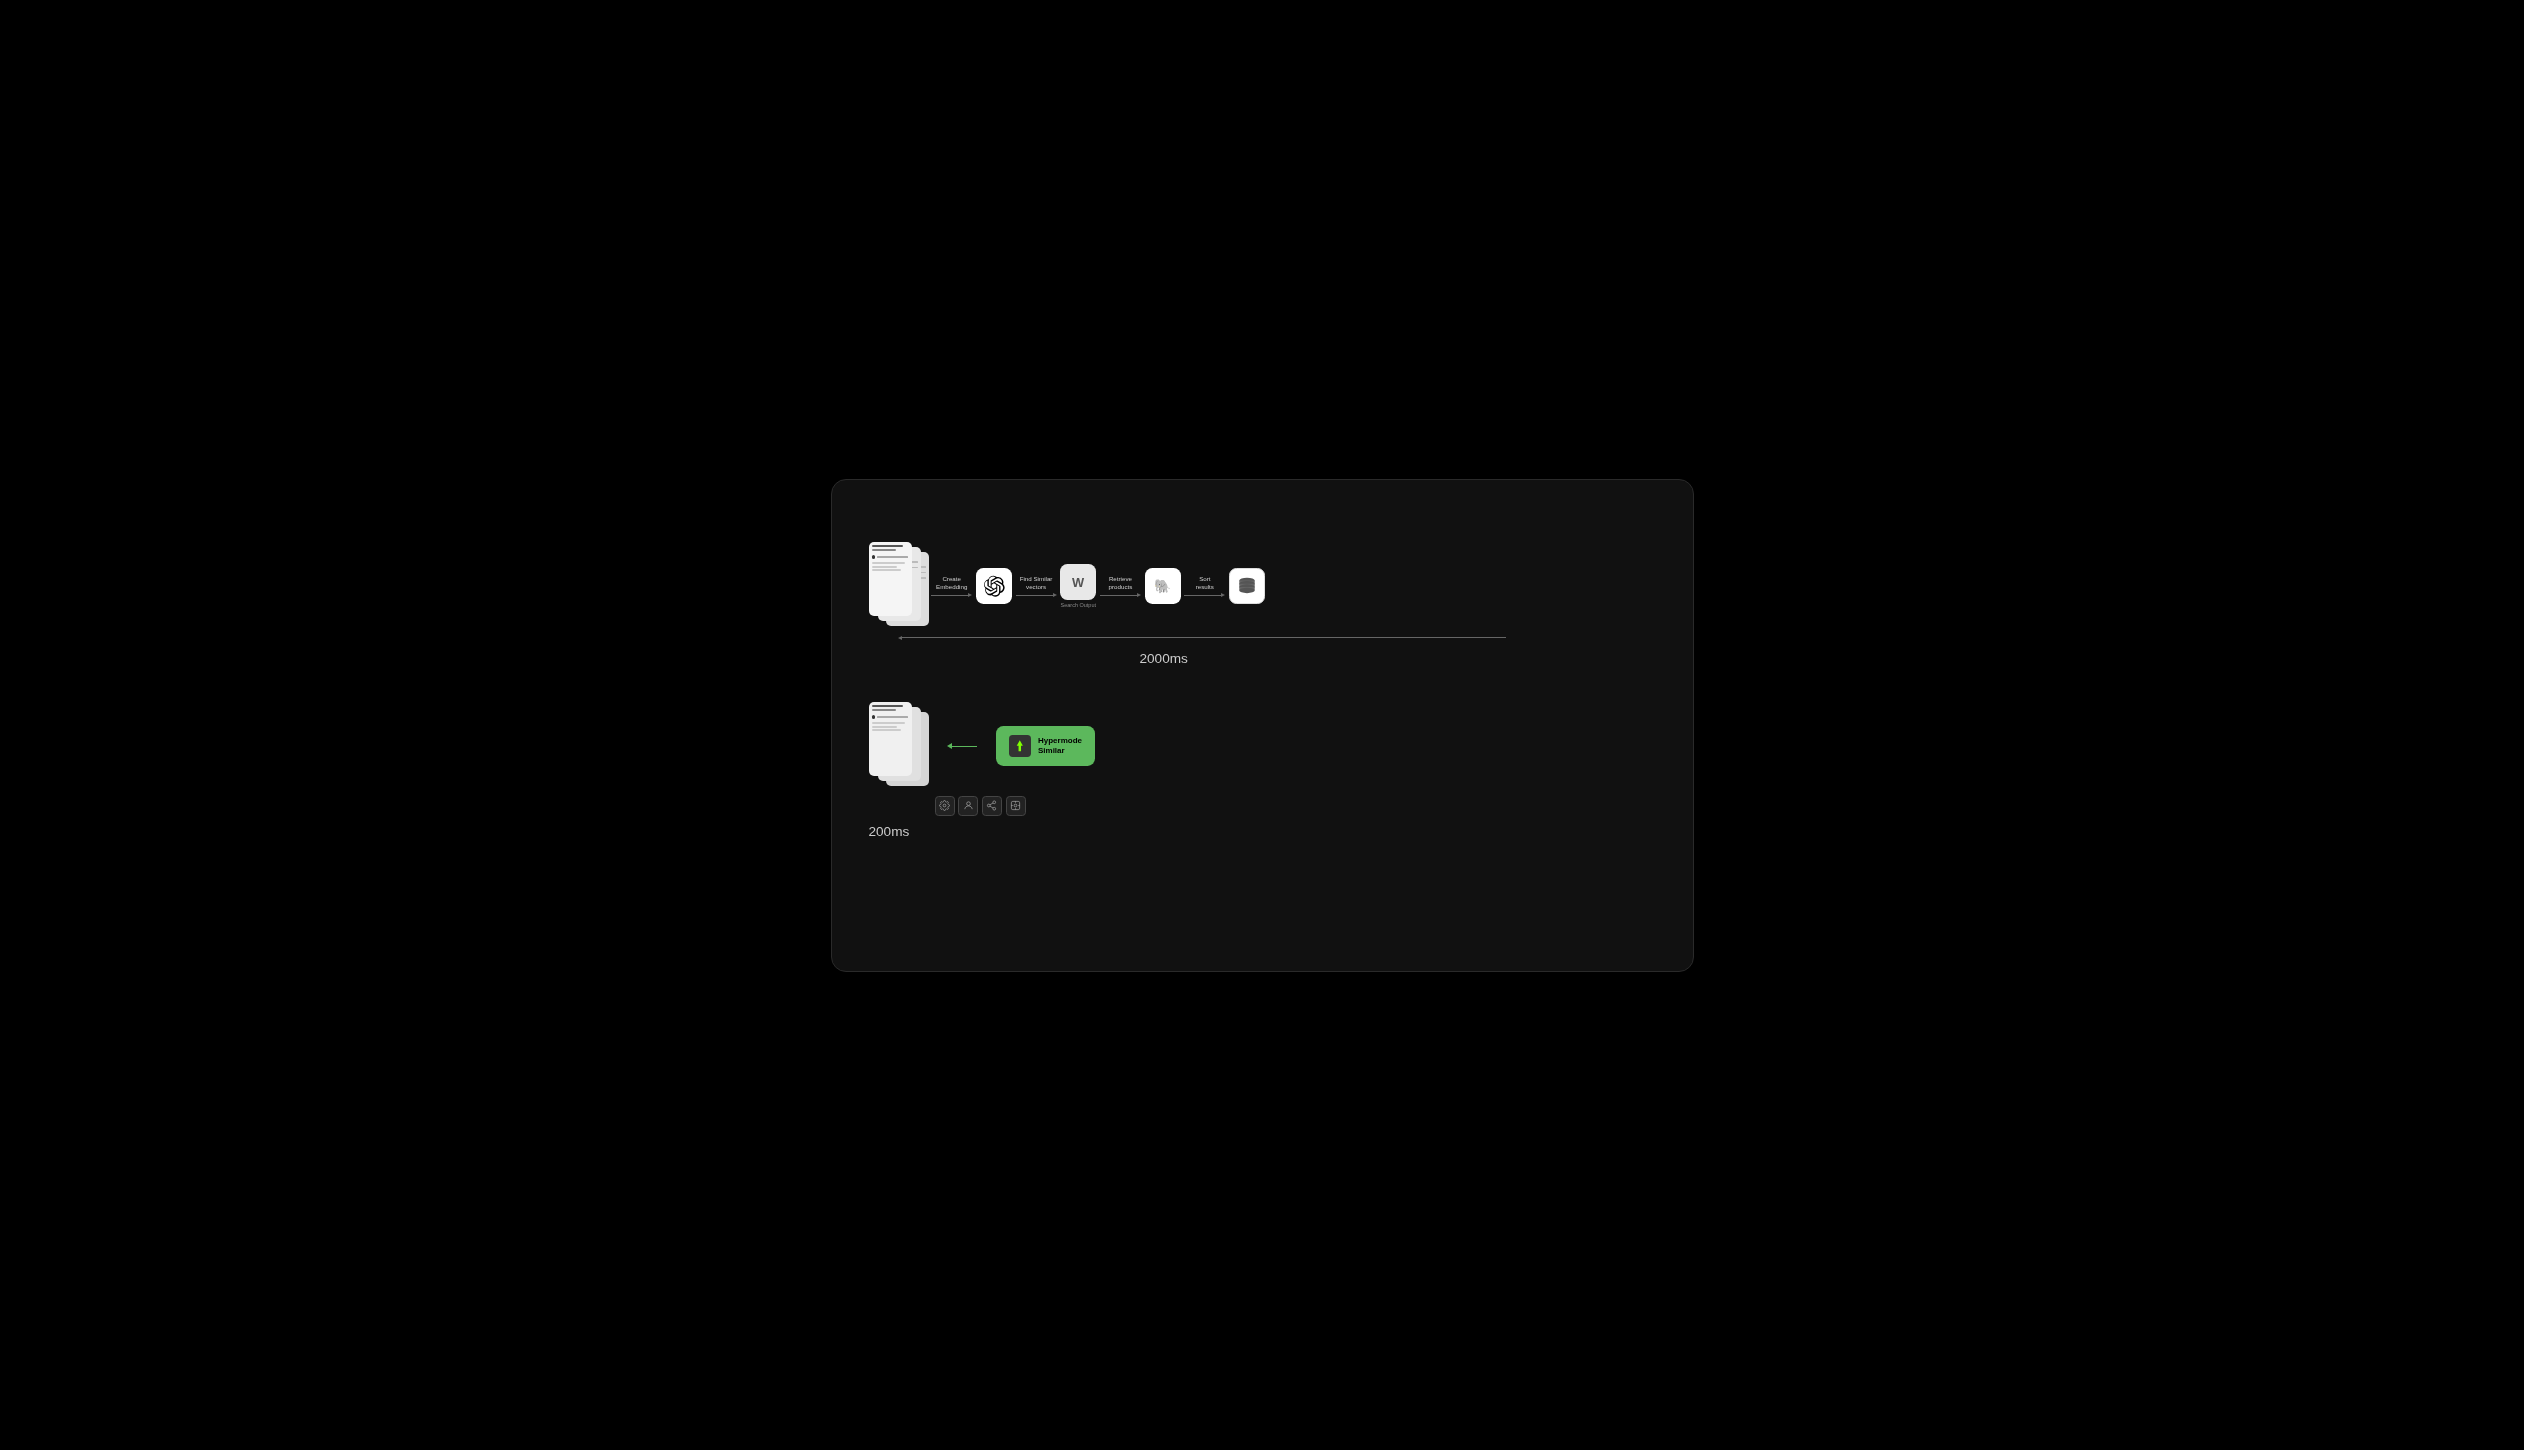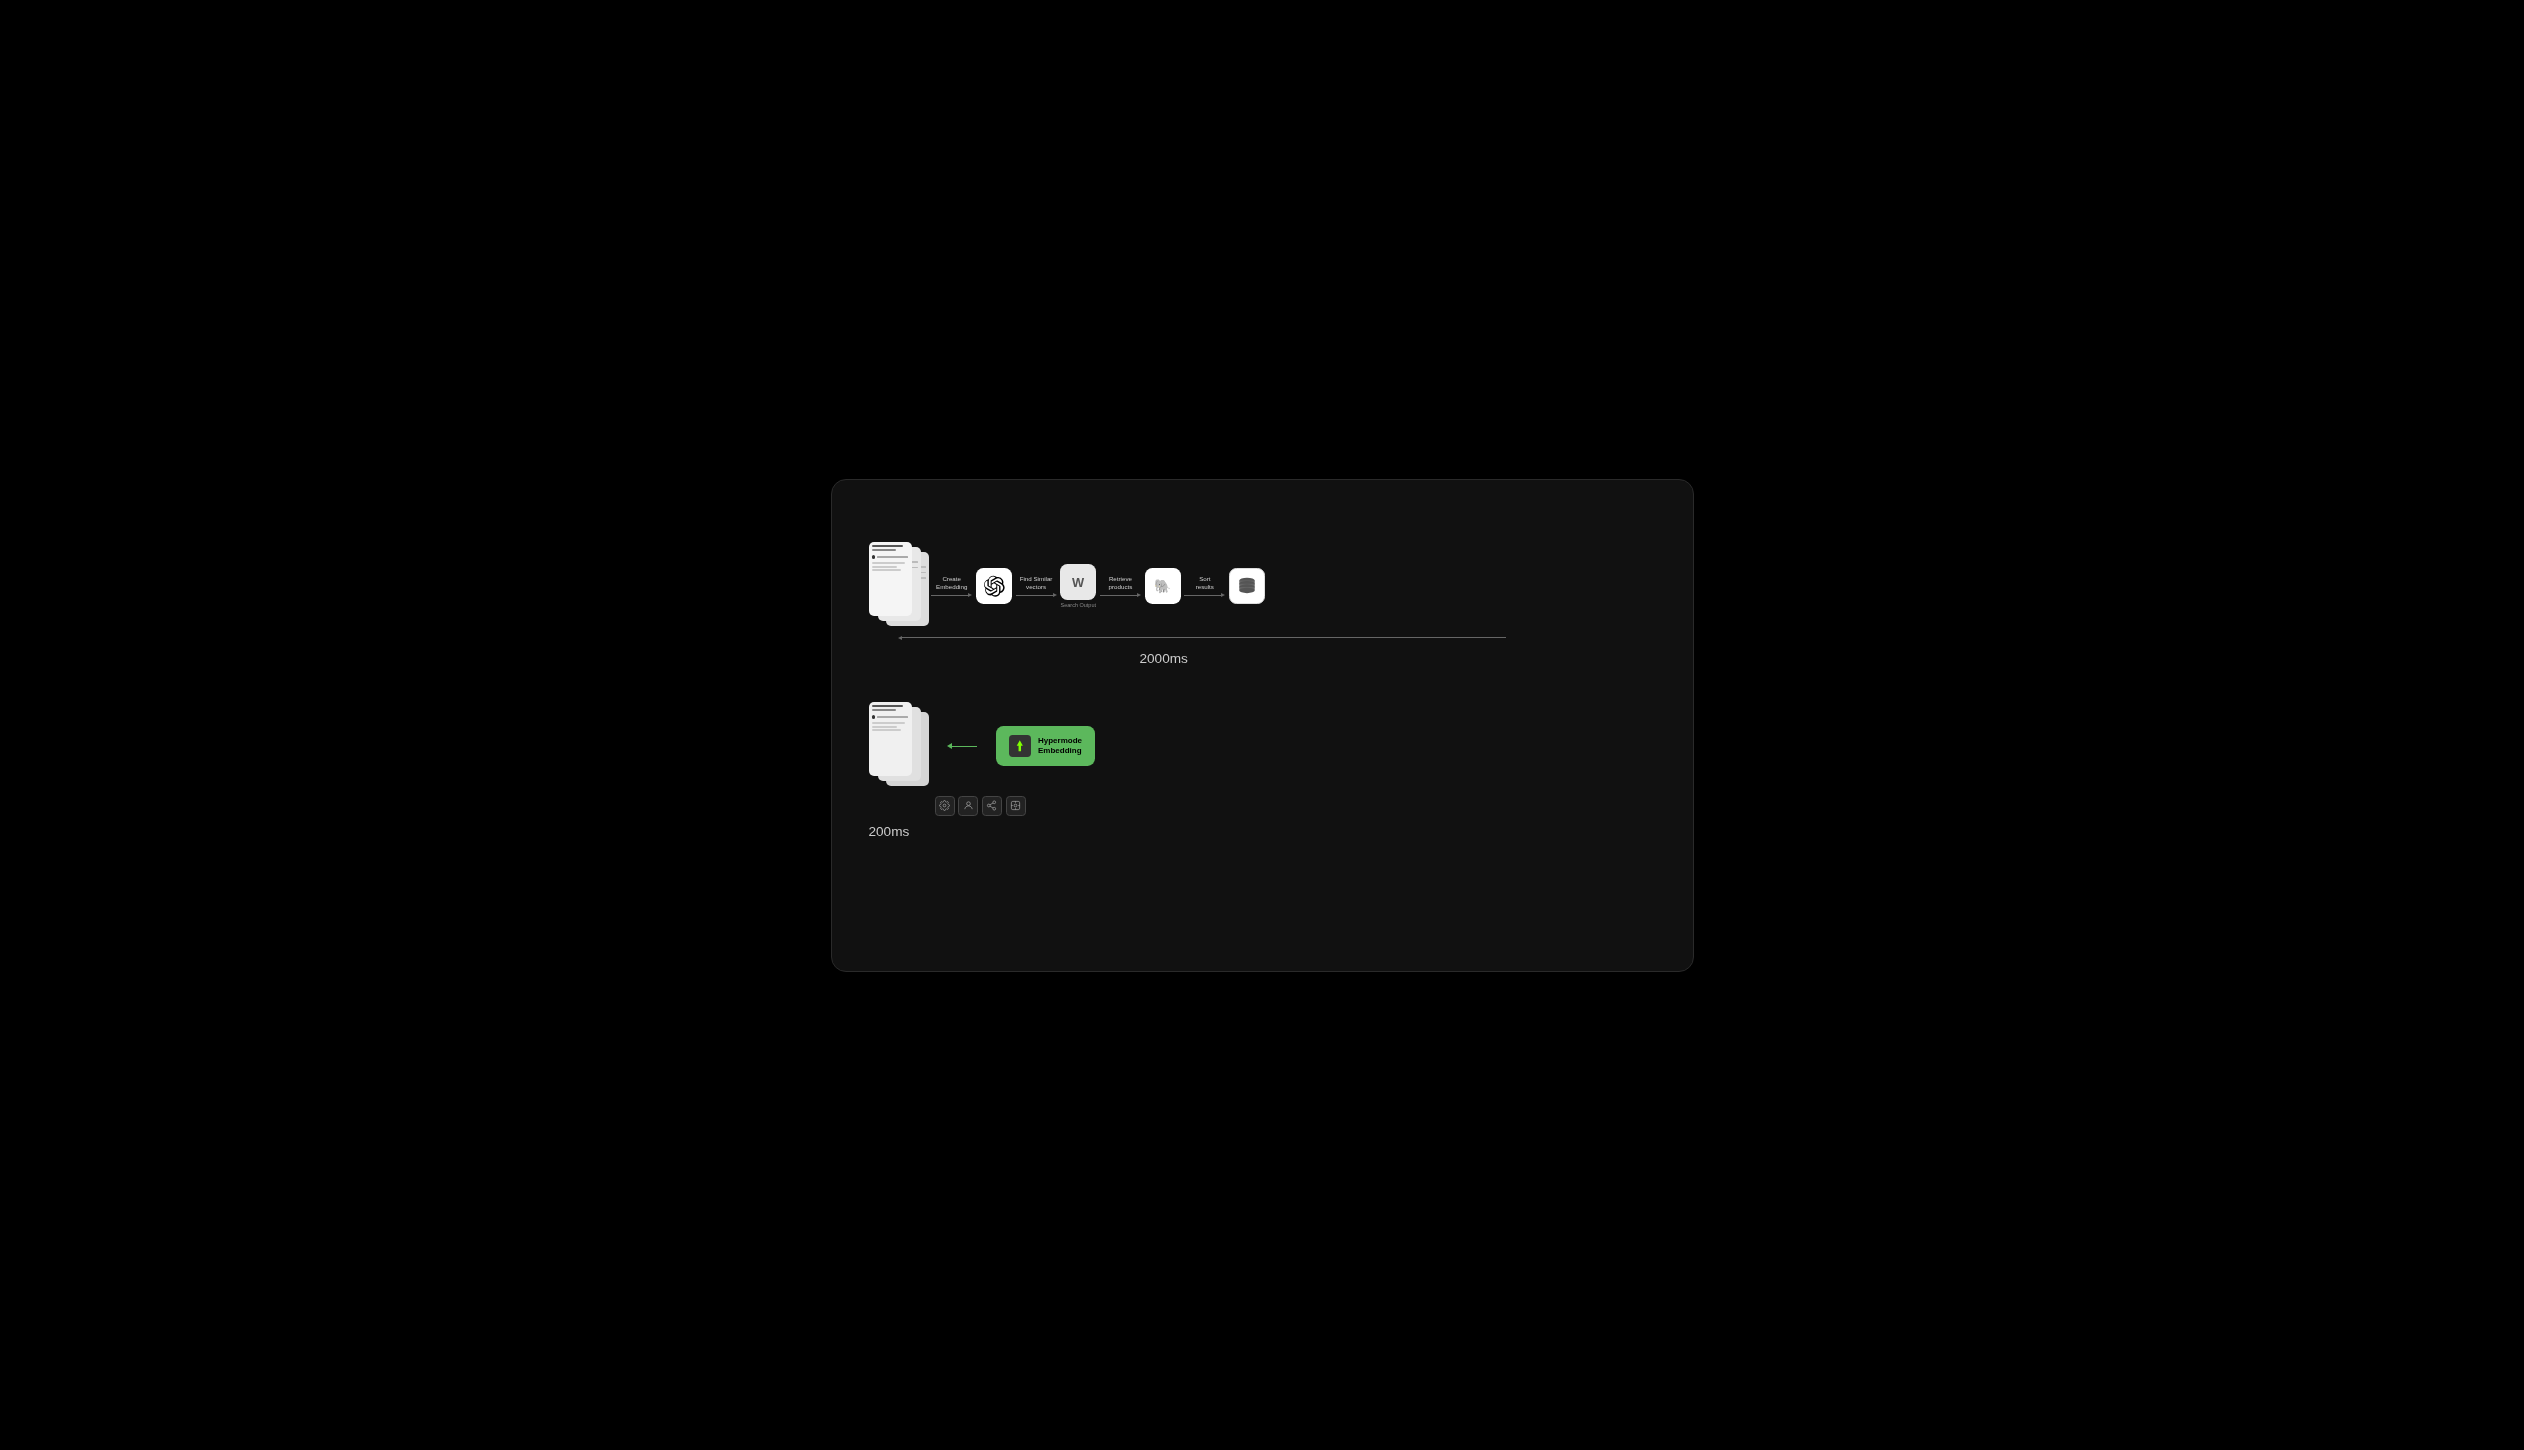--- a/index.html
+++ b/index.html
@@ -503,21 +503,21 @@
       </div>
 
       <div class="hypermode-box">
         <div class="hypermode-icon-bg">
           <svg width="13.6" height="13.6" viewBox="0 0 22 22" fill="none" xmlns="http://www.w3.org/2000/svg">
             <polygon points="11,2 16,11 13,11 13,20 9,20 9,11 6,11" fill="#7fff00"></polygon>
           </svg>
         </div>
         <div>
           <div class="hypermode-text">Hypermode</div>
-          <div class="hypermode-text">Embedding</div>
+          <div class="hypermode-text">Similar</div>
         </div>
       </div>
 
     </div>
 
     <div class="mini-icons-row" style="margin-left: 66px;">
 
       <div class="mini-icon">
         <svg viewBox="0 0 24 24" fill="none" stroke="#aaa" stroke-width="1.5" xmlns="http://www.w3.org/2000/svg">
           <circle cx="12" cy="12" r="3"></circle>

